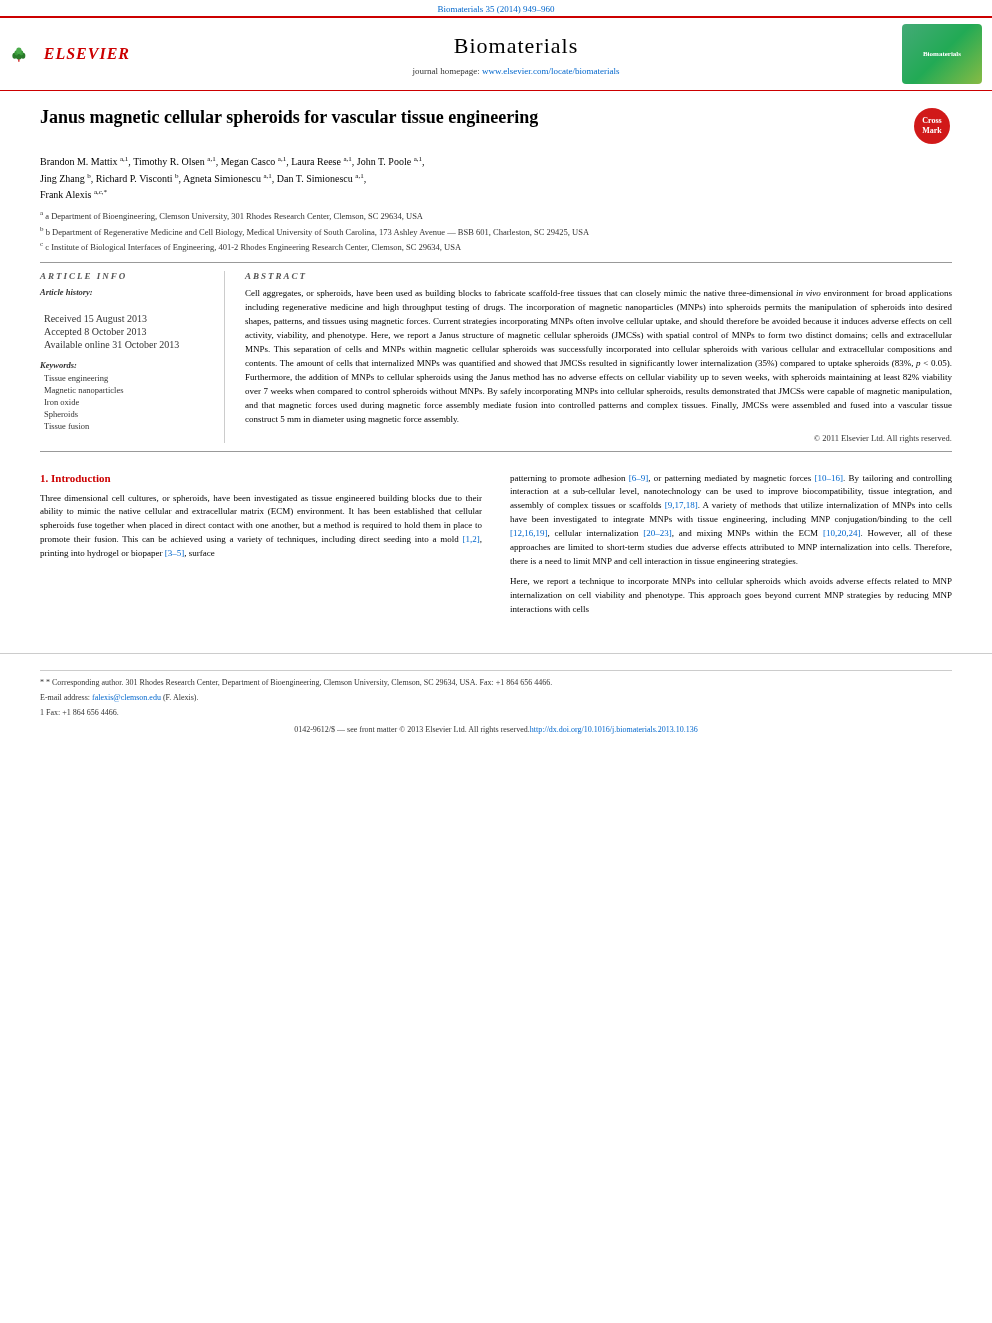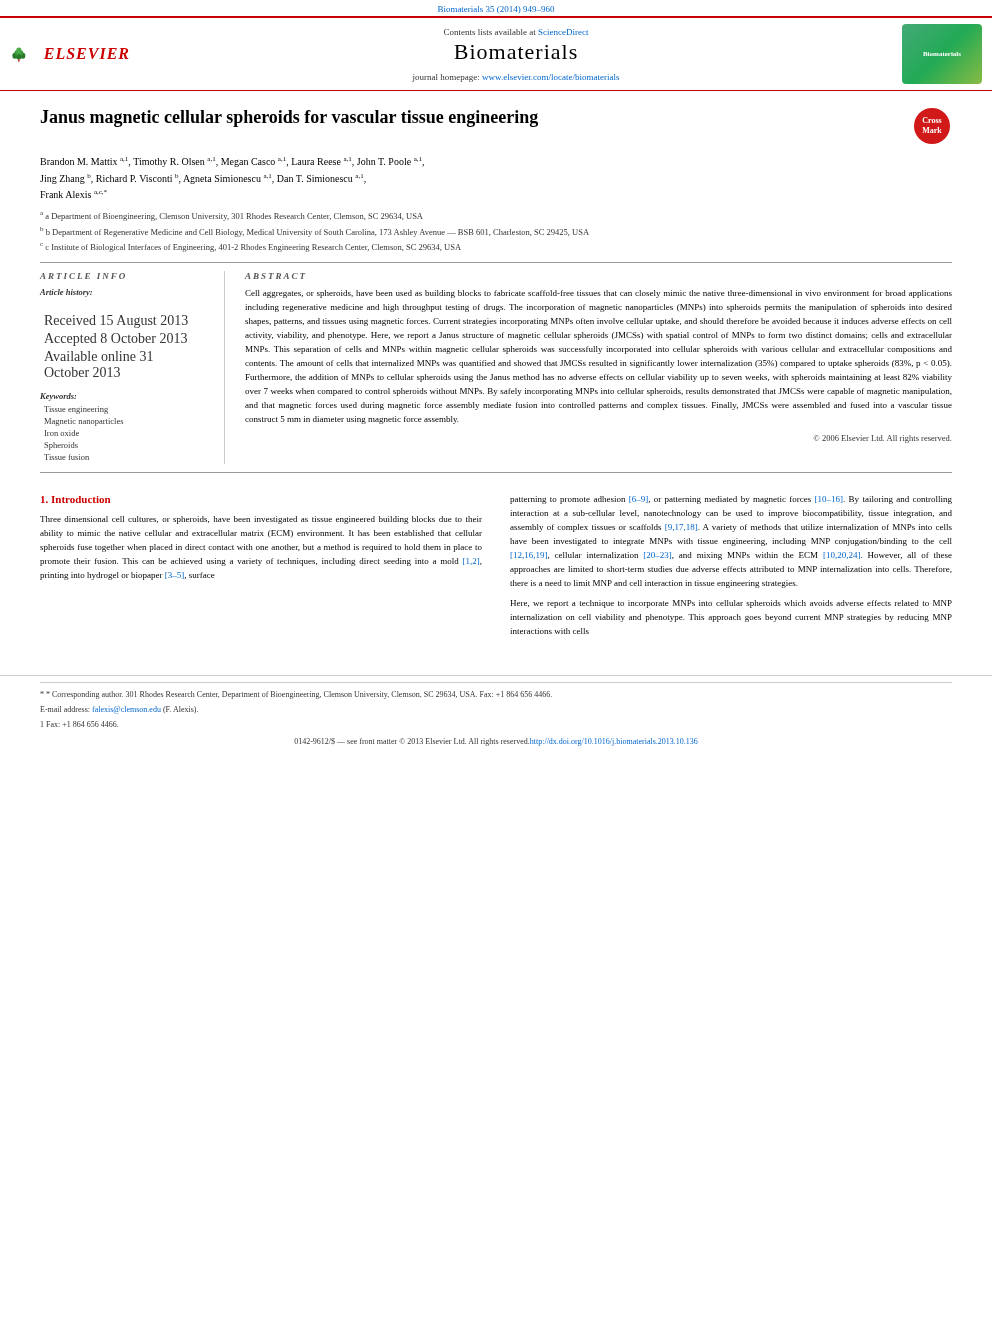--- a/index.html
+++ b/index.html
@@ -144,21 +144,21 @@
       text-transform: uppercase;
     }
     .history-label {
       font-size: 8.5px;
       font-style: italic;
       font-weight: bold;
       color: #333;
       margin-bottom: 16px;
     }
     .history-date {
-      font-size: 14px;
+      font-size: 10px;
       color: #333;
       margin-bottom: 2px;
       padding-left: 4px;
     }
     .keywords-section {
       margin-top: 10px;
     }
     .keywords-title {
       font-size: 8.5px;
       font-style: italic;
@@ -219,21 +219,21 @@
       color: #000;
       text-align: justify;
       margin-bottom: 6px;
     }
     .ref-link {
       color: #0066cc;
     }
     .footer-bar {
       border-top: 1px solid #ccc;
       margin-top: 15px;
-      padding-top: 6px;
+      padding-top: 16px;
       padding-left: 40px;
       padding-right: 40px;
     }
     .footnote {
       font-size: 8px;
       color: #333;
       line-height: 1.5;
       margin-bottom: 3px;
     }
     .footer-bottom {
@@ -243,21 +243,21 @@
     }
     .issn-text {
       font-size: 8px;
       color: #333;
     }
     .doi-link {
       font-size: 8px;
       color: #0066cc;
     }
     sup { font-size: 7px; }
-    .italic { }
+    .italic { font-style: italic; }
   </style>
 </head>
 <body>
 
 <div class="journal-top-bar">
   <span style="color:#0066cc; font-size:9px;text-align:right;">Biomaterials 35 (2014) 949–960</span>
 </div>
 
 <div class="journal-header">
 
@@ -270,23 +270,20 @@
         <ellipse cx="44" cy="32" rx="8" ry="10" fill="#2a7a2a"></ellipse>
         <ellipse cx="22" cy="22" rx="7" ry="9" fill="#3a9a3a"></ellipse>
         <ellipse cx="38" cy="22" rx="7" ry="9" fill="#3a9a3a"></ellipse>
         <ellipse cx="30" cy="15" rx="9" ry="11" fill="#4aaa4a"></ellipse>
       </svg>
       <span class="elsevier-text">ELSEVIER</span>
     </div>
   </div>
 
   <div class="journal-header-center">
-    <div class="contents-available">
-      <span>Contents lists available at </span><span class="sciencedirect-link">ScienceDirect</span>
-    </div>
     <div class="journal-name-header">Biomaterials</div>
     <div class="journal-homepage">
       <span>journal homepage: </span><span class="homepage-link">www.elsevier.com/locate/biomaterials</span>
     </div>
   </div>
 
   <div class="journal-header-right">
     <span style="font-size:7px; color:white;">Biomaterials</span>
   </div>
 </div>
@@ -338,21 +335,21 @@
         <div class="keyword">Spheroids</div>
         <div class="keyword">Tissue fusion</div>
       </div>
     </div>
 
     <div class="abstract-section">
       <div class="abstract-title">ABSTRACT</div>
       <div class="abstract-text">
         Cell aggregates, or spheroids, have been used as building blocks to fabricate scaffold-free tissues that can closely mimic the native three-dimensional <span class="italic">in vivo</span> environment for broad applications including regenerative medicine and high throughput testing of drugs. The incorporation of magnetic nanoparticles (MNPs) into spheroids permits the manipulation of spheroids into desired shapes, patterns, and tissues using magnetic forces. Current strategies incorporating MNPs often involve cellular uptake, and should therefore be avoided because it induces adverse effects on cell activity, viability, and phenotype. Here, we report a Janus structure of magnetic cellular spheroids (JMCSs) with spatial control of MNPs to form two distinct domains; cells and extracellular MNPs. This separation of cells and MNPs within magnetic cellular spheroids was successfully incorporated into cellular spheroids with various cellular and extracellular compositions and contents. The amount of cells that internalized MNPs was quantified and showed that JMCSs resulted in significantly lower internalization (35%) compared to uptake spheroids (83%, <span class="italic">p</span> &lt; 0.05). Furthermore, the addition of MNPs to cellular spheroids using the Janus method has no adverse effects on cellular viability up to seven weeks, with spheroids maintaining at least 82% viability over 7 weeks when compared to control spheroids without MNPs. By safely incorporating MNPs into cellular spheroids, results demonstrated that JMCSs were capable of magnetic manipulation, and that magnetic forces used during magnetic force assembly mediate fusion into controlled patterns and complex tissues. Finally, JMCSs were assembled and fused into a vascular tissue construct 5 mm in diameter using magnetic force assembly.
       </div>
-      <div class="copyright">© 2006 Elsevier Ltd. All rights reserved.</div>
+      <div class="copyright">© 2011 Elsevier Ltd. All rights reserved.</div>
     </div>
   </div>
 
   <hr class="article-divider">
 
   <div class="intro-section">
     <div class="intro-left">
       <div class="section-number-title">1. Introduction</div>
       <div class="body-text">
         Three dimensional cell cultures, or spheroids, have been investigated as tissue engineered building blocks due to their ability to mimic the native cellular and extracellular matrix (ECM) environment. It has been established that cellular spheroids fuse together when placed in direct contact with one another, but a method is required to hold them in place to promote their fusion. This can be achieved using a variety of techniques, including direct seeding into a mold <span class="ref-link">[1,2]</span>, printing into hydrogel or biopaper <span class="ref-link">[3–5]</span>, surface

